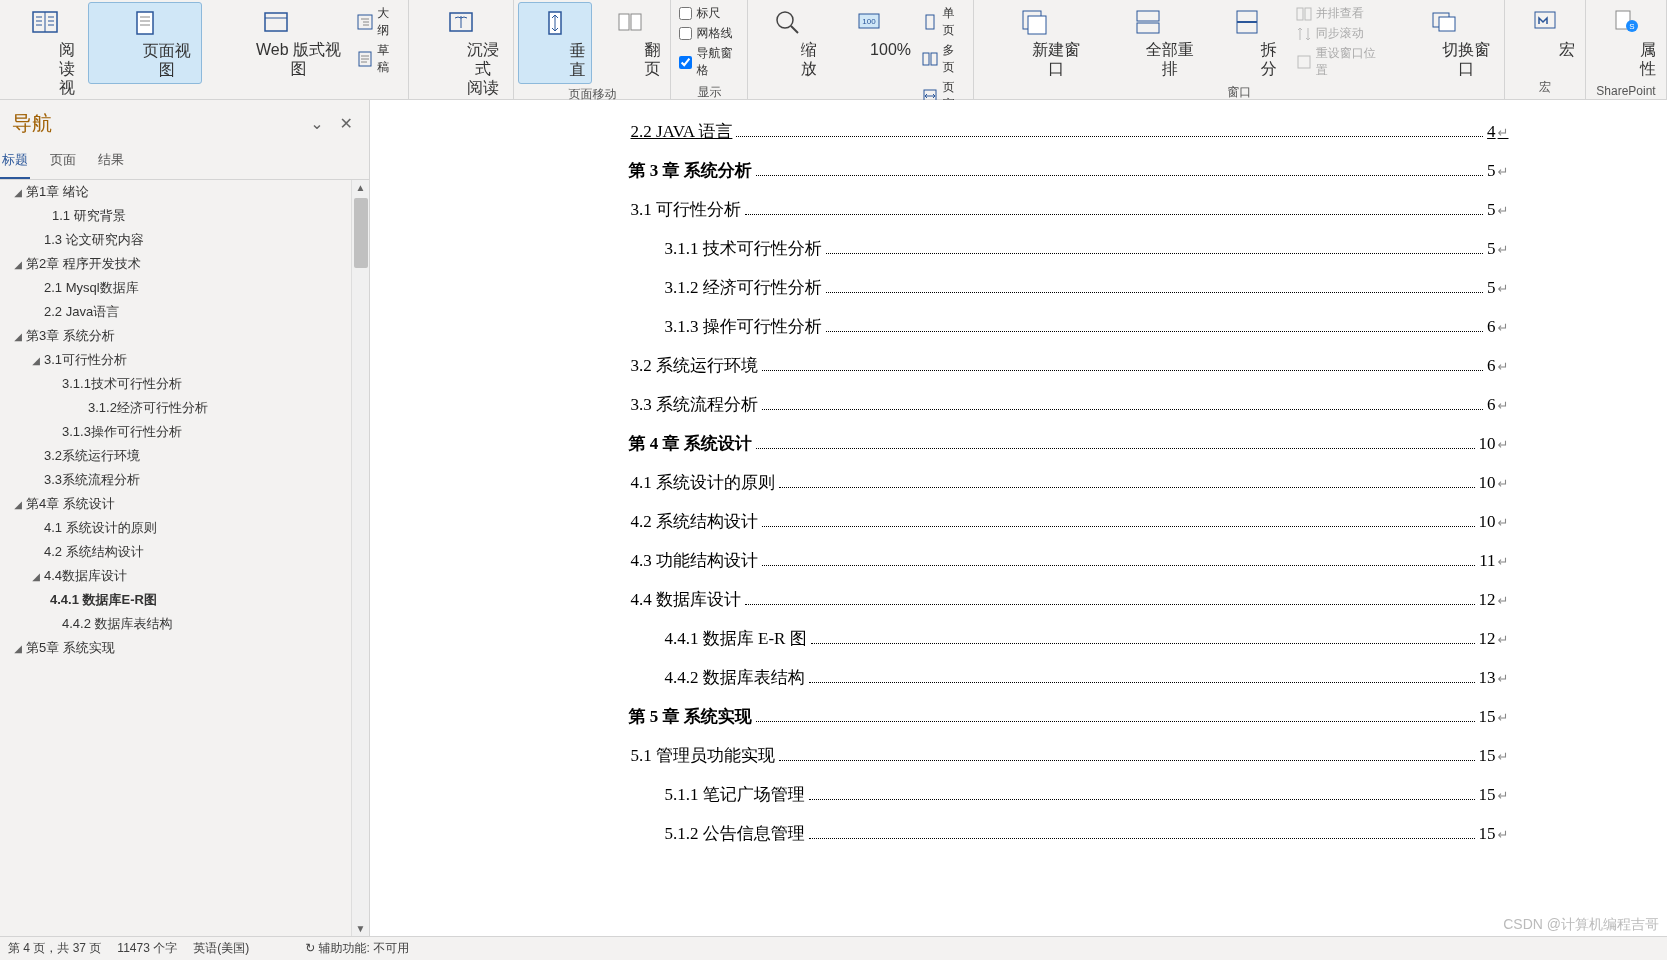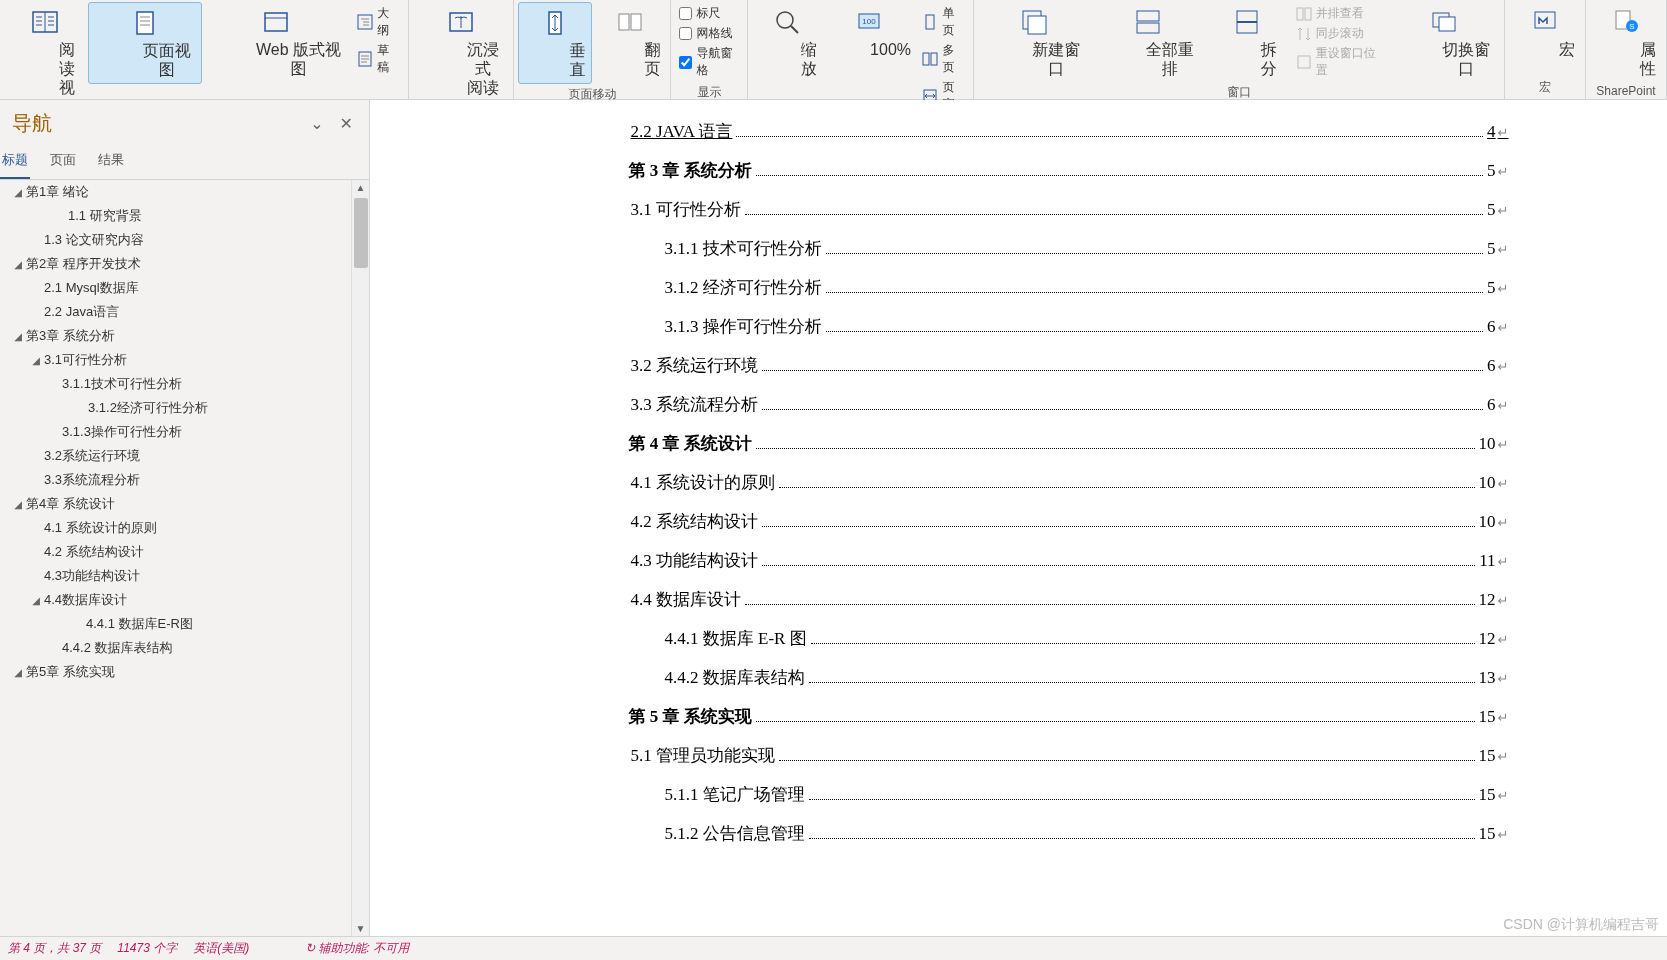--- a/index.html
+++ b/index.html
@@ -50,21 +50,21 @@
 .toc-row { display:flex; align-items:baseline; font-family: "SimSun","Times New Roman",serif; font-size:17px; color:#000; margin:10px 0 16px; white-space:nowrap; }
 .toc-row .ttl { }
 .toc-row .dots { flex:1; border-bottom:1.5px dotted #000; margin:0 4px 4px; min-width:40px; }
 .toc-row .pg { }
 .toc-row .para { color:#888; font-size:13px; margin-left:2px; }
 .toc-row.l2 { padding-left: 36px; }
 .toc-row.bold .ttl { font-weight: bold; }
 .toc-row.sc .ttl { font-variant: small-caps; }
 
 
-.status { position:absolute; bottom:0; left:0; right:0; height:24px; background:#f3f2f1; border-top:1px solid #d4d4d4; display:flex; align-items:center; padding:0 8px; font-size:12px; color:#be185d; gap:16px;font-style:italic; }
+.status { position:absolute; bottom:0; left:0; right:0; height:24px; background:#f3f2f1; border-top:1px solid #d4d4d4; display:flex; align-items:center; padding:0 8px; font-size:12px; color:#404040; gap:16px; }
 .status .sitm { cursor:pointer; }
 .watermark { position:absolute; right:8px; bottom:26px; font-size:14px; color:#bbb; font-family:sans-serif; }
 
 
 svg { display:block; }
 </style>
 </head>
 <body>
 
 <div class="ribbon">
@@ -367,21 +367,21 @@
       <div class="nav-tab active">标题</div>
       <div class="nav-tab">页面</div>
       <div class="nav-tab">结果</div>
     </div>
     <div class="nav-tree">
       <div class="nav-tree-inner" id="nav-tree-inner">
           <div class="tree-item" style="padding-left: 10px;">
             <span class="tree-caret">◢</span>
             <span class="tree-lbl">第1章 绪论</span>
           </div>
-          <div class="tree-item" style="padding-left: 36px; margin-left: 16px;">
+          <div class="tree-item" style="padding-left: 36px;">
             <span class="tree-caret"></span>
             <span class="tree-lbl">1.1 研究背景</span>
           </div>
           <div class="tree-item" style="padding-left: 28px;">
             <span class="tree-caret"></span>
             <span class="tree-lbl">1.3 论文研究内容</span>
           </div>
           <div class="tree-item" style="padding-left: 10px;">
             <span class="tree-caret">◢</span>
             <span class="tree-lbl">第2章 程序开发技术</span>
@@ -428,28 +428,24 @@
           </div>
           <div class="tree-item" style="padding-left: 28px;">
             <span class="tree-caret"></span>
             <span class="tree-lbl">4.1 系统设计的原则</span>
           </div>
           <div class="tree-item" style="padding-left: 28px;">
             <span class="tree-caret"></span>
             <span class="tree-lbl">4.2 系统结构设计</span>
           </div>
           <div class="tree-item" style="padding-left: 28px;">
-            <span class="tree-caret"></span>
-            <span class="tree-lbl">4.3功能结构设计</span>
-          </div>
-          <div class="tree-item" style="padding-left: 28px;">
             <span class="tree-caret">◢</span>
             <span class="tree-lbl">4.4数据库设计</span>
           </div>
-          <div class="tree-item" style="padding-left: 70px;">
+          <div class="tree-item" style="padding-left: 34px; font-weight: bold;">
             <span class="tree-caret"></span>
             <span class="tree-lbl">4.4.1 数据库E-R图</span>
           </div>
           <div class="tree-item" style="padding-left: 46px;">
             <span class="tree-caret"></span>
             <span class="tree-lbl">4.4.2 数据库表结构</span>
           </div>
           <div class="tree-item" style="padding-left: 10px;">
             <span class="tree-caret">◢</span>
             <span class="tree-lbl">第5章 系统实现</span>

